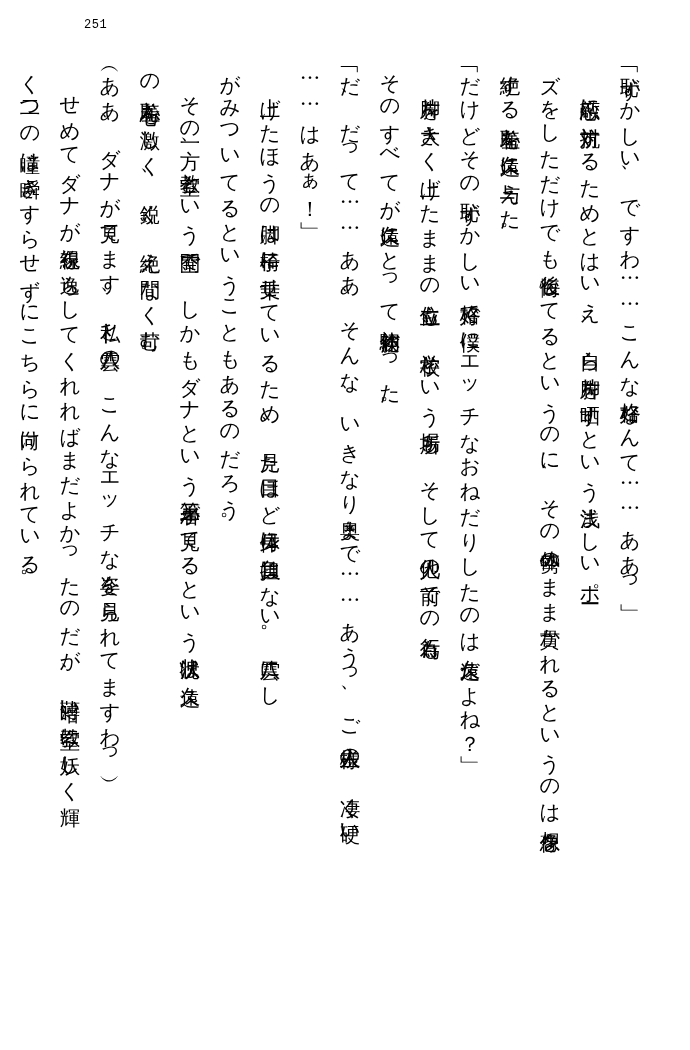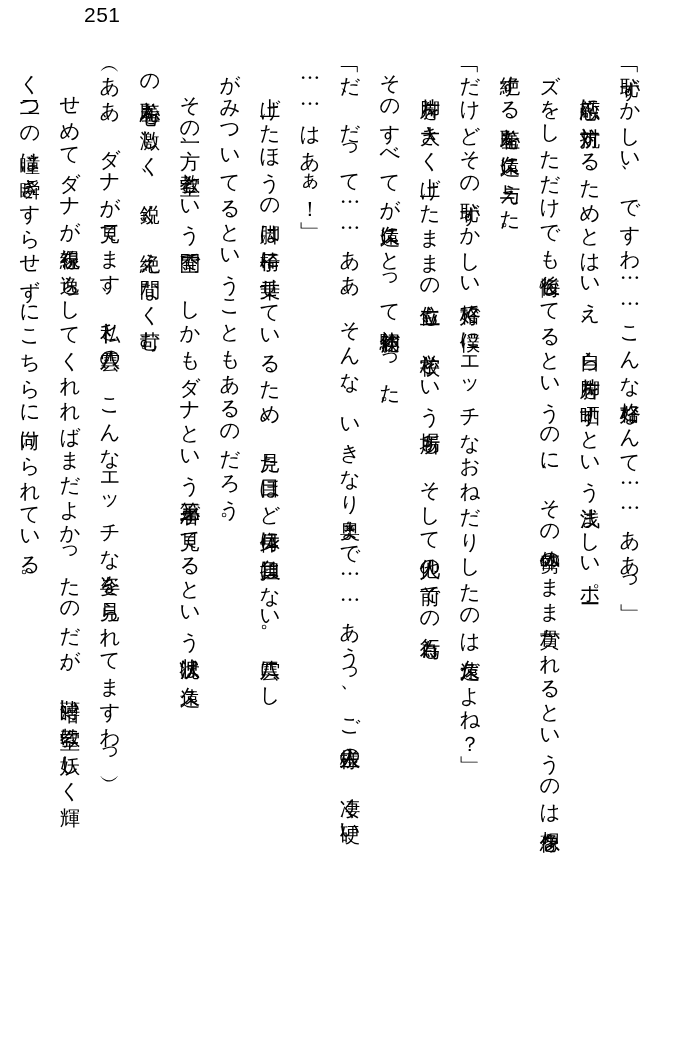--- a/index.html
+++ b/index.html
@@ -10,24 +10,24 @@
   .page {
     position: relative;
     width: 690px;
     height: 1050px;
     background: #ffffff;
     overflow: hidden;
     font-family: "DejaVu Serif", "Liberation Serif", serif;
   }
   .page-number {
     position: absolute;
-    top: 3px;
+    top: 18px;
     left: 84px;
-    font-size: 21px;
-    font-family: Liberation Sans, sans-serif;
+    font-size: 12px;
+    font-family: Liberation Mono, monospace;
     color: #000000;
     letter-spacing: 0.5px;
   }
   .text-body {
     position: absolute;
     top: 60px;
     left: 40px;
     right: 40px;
     bottom: 10px;
     display: flex;

